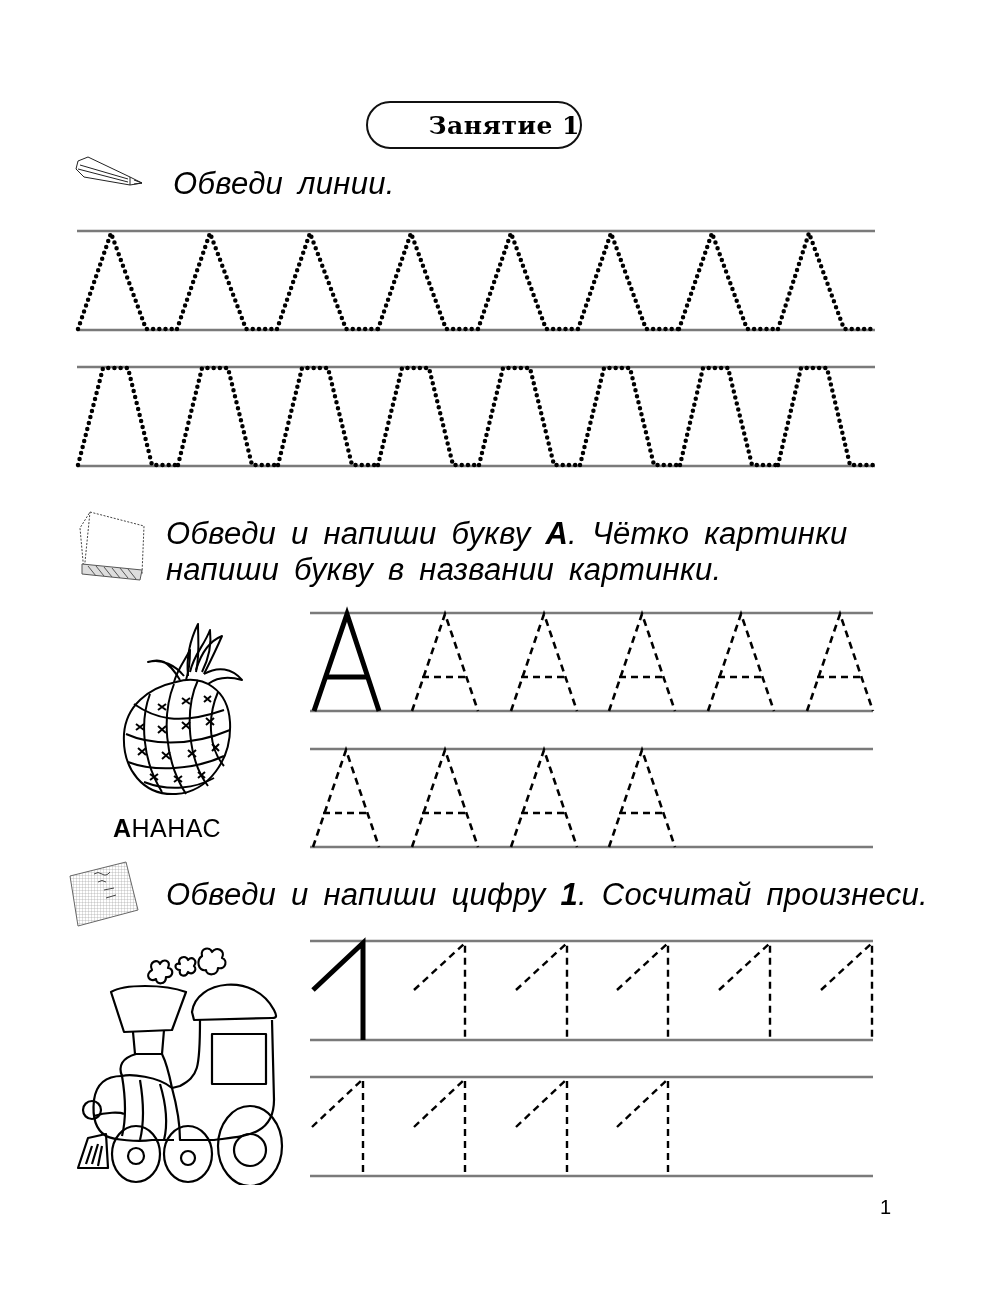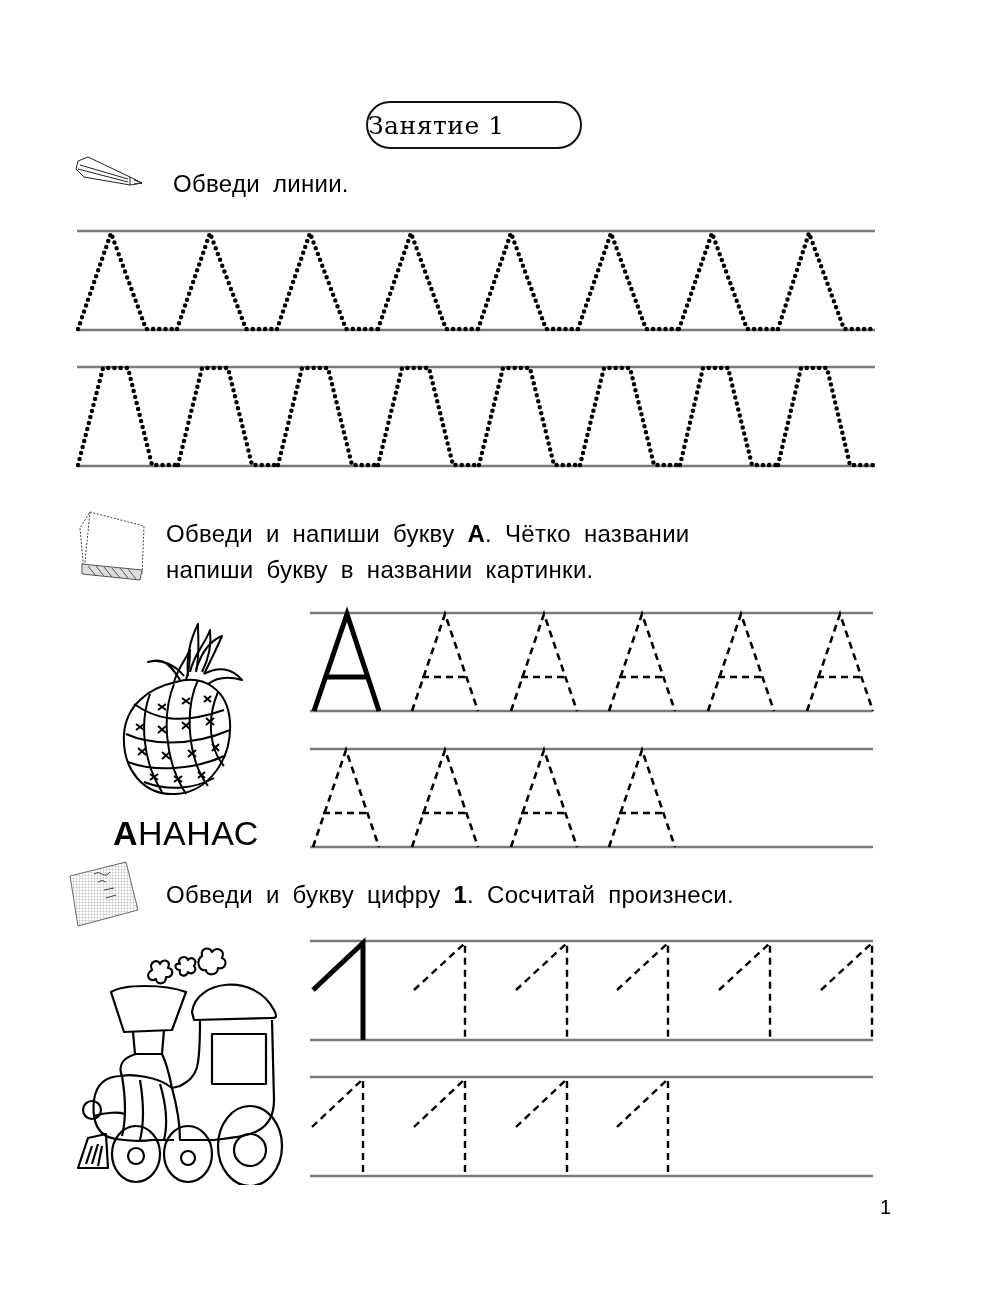--- a/index.html
+++ b/index.html
@@ -1,24 +1,24 @@
 <!DOCTYPE html>
 <html><head>
   <meta charset="utf-8">
   <style>
     html, body { margin: 0; padding: 0; background: #ffffff; }
     body { width: 987px; height: 1300px; position: relative; overflow: hidden;
            font-family: "Liberation Sans", "DejaVu Sans", sans-serif; color: #000; }
     .abs { position: absolute; }
     .lesson-badge { left: 366px; top: 101px; width: 216px; height: 48px; border: 2px solid #111;
-      border-radius: 24px; box-sizing: border-box; display: flex; align-items: center; justify-content: flex-start;
-      font-family: "DejaVu Serif", "Liberation Serif", serif; font-weight: normal; font-size: 25px; letter-spacing: 0.5px; }
-    .instr { font-size: 24px; line-height: 36px; word-spacing: 6px; letter-spacing: 0.3px; white-space: nowrap; }
+      border-radius: 24px; box-sizing: border-box; display: flex; align-items: center; justify-content: flex-end;
+      font-family: "DejaVu Serif", "Liberation Serif", serif; font-weight: bold; font-size: 25px; letter-spacing: 0.5px; }
+    .instr { font-size: 31px; line-height: 36px; word-spacing: 6px; letter-spacing: 0.3px; white-space: nowrap; font-style: italic; }
     .instr b { font-weight: bold; }
-    .caption { font-size: 34px; letter-spacing: 0.5px; }
+    .caption { font-size: 25px; letter-spacing: 0.5px; }
     .page-num { font-size: 20px; }
     svg.layer { position: absolute; left: 0; top: 0; }
   </style>
 </head>
 <body>
 
 <div class="abs lesson-badge">
   <span>Занятие 1</span>
 </div>
 
@@ -55,21 +55,21 @@
     <g fill="none" stroke="#444" stroke-width="1" stroke-dasharray="2 1.5">
       <path d="M16 4 L70 18 L68 66 L10 64 Z"></path>
       <path d="M10 64 L6 20 L16 4"></path>
     </g>
     <g stroke="#555" stroke-width="1">
       <path d="M8 56 L68 62 L66 72 L8 66 Z" fill="#ddd"></path>
       <path d="M14 58 L22 68 M22 58 L30 68 M30 59 L38 69 M38 60 L46 70 M46 60 L54 70 M54 61 L62 71"></path>
     </g>
   </svg>
 </div>
-<div class="abs instr" style="left:166px; top:516px;"><span>Обведи и напиши букву </span><b>А</b><span>. Чётко названии</span></div>
+<div class="abs instr" style="left:166px; top:516px;"><span>Обведи и напиши букву </span><b>А</b><span>. Чётко картинки</span></div>
 <div class="abs instr" style="left:166px; top:552px;">напиши букву в названии картинки.</div>
 
 <div class="abs" style="left:118px; top:610px; width:132px; height:195px;">
   <svg width="132" height="195" viewBox="0 0 132 195">
     <g fill="none" stroke="#000" stroke-width="2" stroke-linejoin="round">
 
       <path d="M62 70 C50 50 42 48 30 52 C44 48 58 56 66 66"></path>
       <path d="M70 66 C68 46 72 30 80 14 C80 30 82 44 78 62"></path>
       <path d="M78 60 C84 40 94 30 104 26 C98 40 92 52 86 64"></path>
       <path d="M86 64 C100 56 114 58 124 70 C110 66 98 68 90 74"></path>
@@ -142,21 +142,21 @@
     </defs>
     <path d="M6 16 L62 2 L74 50 L14 66 Z" fill="url(#grid)" stroke="#666" stroke-width="1"></path>
     <g stroke="#444" stroke-width="1" fill="none">
       <path d="M30 14 q4 -3 8 0 q4 3 8 -2"></path>
         <path d="M34 22 q4 -3 8 0"></path>
         <path d="M40 30 l10 -2"></path>
         <path d="M42 38 l10 -3"></path>
     </g>
   </svg>
 </div>
-<div class="abs instr" style="left:166px; top:877px;"><span>Обведи и букву цифру </span><b>1</b><span>. Сосчитай произнеси.</span></div>
+<div class="abs instr" style="left:166px; top:877px;"><span>Обведи и напиши цифру </span><b>1</b><span>. Сосчитай произнеси.</span></div>
 
 <div class="abs" style="left:74px; top:940px; width:210px; height:245px;">
   <svg width="210" height="245" viewBox="0 0 210 245">
     <g fill="none" stroke="#000" stroke-width="2.2" stroke-linejoin="round">
 
       <path d="M78 30 c-4 -8 6 -12 8 -6 c2 -6 12 -4 8 4 c6 0 6 10 -2 9 c0 8 -10 8 -10 2 c-6 4 -12 -4 -4 -9 Z"></path>
       <path d="M106 24 c-4 -6 6 -10 8 -4 c4 -4 10 0 6 6 c4 4 -2 10 -6 6 c-2 6 -10 4 -8 -2 c-6 0 -6 -8 0 -6 Z"></path>
       <path d="M128 16 c-2 -8 8 -10 10 -4 c4 -6 14 -2 10 6 c6 2 4 12 -4 10 c0 8 -12 8 -12 2 c-8 2 -10 -10 -4 -14 Z"></path>
 
       <path d="M37 52 C50 44 90 44 112 52 L98 90 L50 92 Z"></path>

